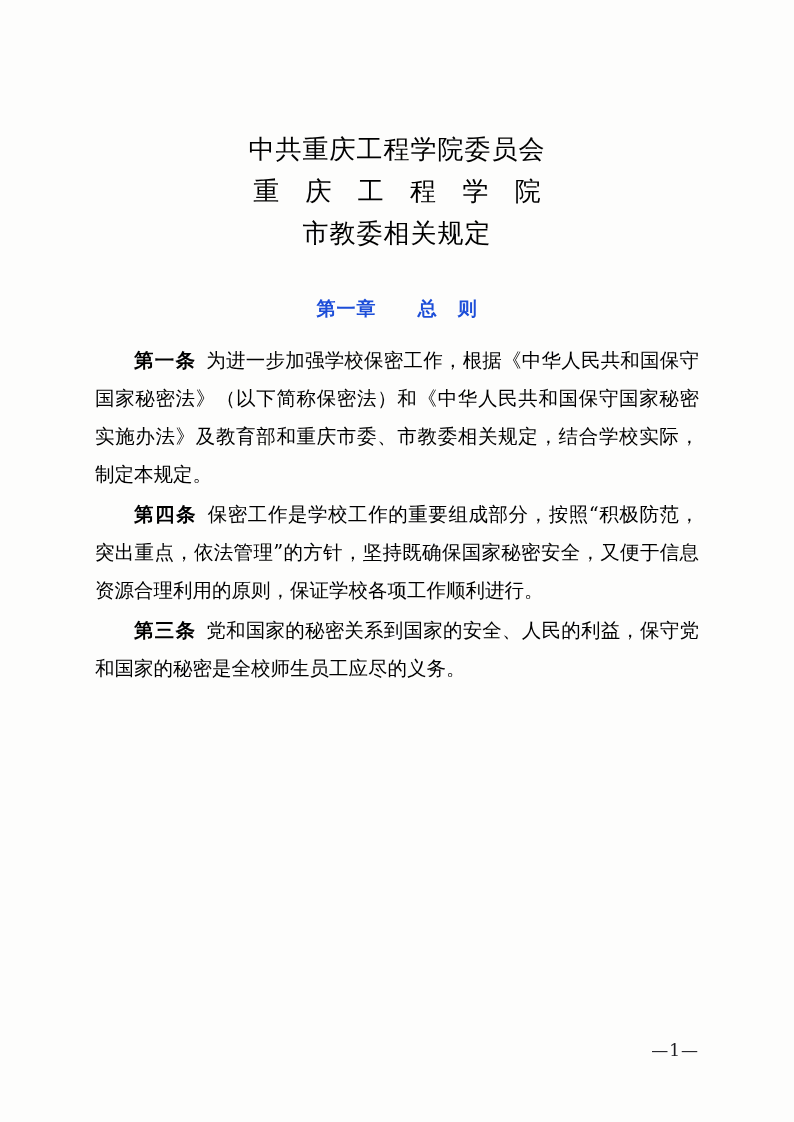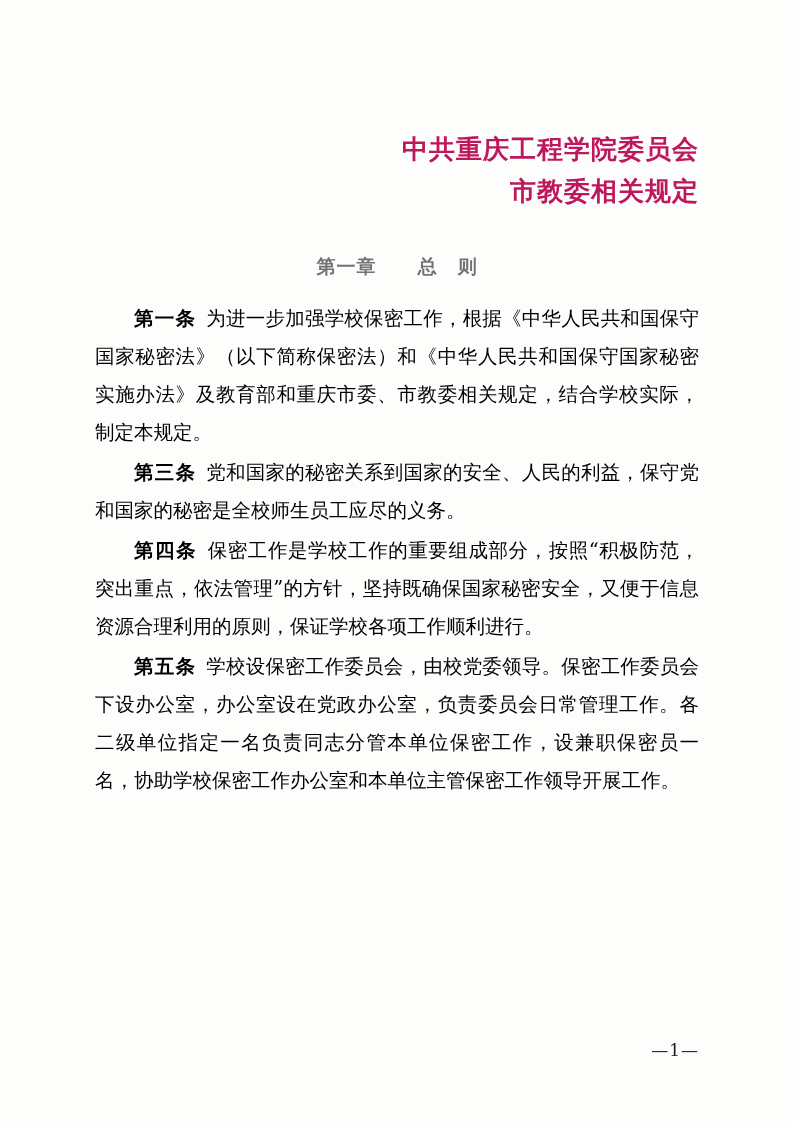--- a/index.html
+++ b/index.html
@@ -24,37 +24,36 @@
     box-sizing: border-box;
     padding: 120px 95px 60px 95px;
   }
   .title-block {
     text-align: center;
     margin-top: 8px;
     margin-bottom: 42px;
   }
   .title-line {
     font-size: 26px;
-    font-weight: bold;
+    font-weight: normal;
     letter-spacing: 1px;
     line-height: 1.62;
-    color: #be185d;
-    text-align: right;
+    color: #000000;
   }
   .title-line.spaced {
     letter-spacing: 9px;
     text-indent: 9px;
   }
   .chapter-heading {
     text-align: center;
     font-size: 19px;
     font-weight: bold;
     letter-spacing: 1px;
     margin: 10px 0 20px 0;
-    color: #737373;
+    color: #1d4ed8;
   }
   .chapter-heading .gap {
     display: inline-block;
     width: 26px;
   }
   .para {
     font-size: 19.5px;
     line-height: 1.95;
     text-align: justify;
     text-justify: inter-ideograph;
@@ -80,41 +79,39 @@
     color: #1b1b20;
   }
 </style>
 </head>
 <body>
 
 <div class="page">
 
   <div class="title-block">
     <div class="title-line">中共重庆工程学院委员会</div>
+    <div class="title-line spaced">重 庆 工 程 学 院</div>
     <div class="title-line">市教委相关规定</div>
   </div>
 
   <div class="chapter-heading">
     <span>第一章</span>
     <span class="gap"></span>
     <span>总　则</span>
   </div>
 
   <p class="para">
     <span class="art">第一条</span><span>为进一步加强学校保密工作，根据《中华人民共和国保守国家秘密法》（以下简称保密法）和《中华人民共和国保守国家秘密实施办法》及教育部和重庆市委、市教委相关规定，结合学校实际，制定本规定。</span>
   </p>
 
 
   <p class="para">
-    <span class="art">第三条</span><span>党和国家的秘密关系到国家的安全、人民的利益，保守党和国家的秘密是全校师生员工应尽的义务。</span>
-  </p>
-
-  <p class="para">
     <span class="art">第四条</span><span>保密工作是学校工作的重要组成部分，按照“积极防范，突出重点，依法管理”的方针，坚持既确保国家秘密安全，又便于信息资源合理利用的原则，保证学校各项工作顺利进行。</span>
   </p>
 
   <p class="para">
-    <span class="art">第五条</span><span>学校设保密工作委员会，由校党委领导。保密工作委员会下设办公室，办公室设在党政办公室，负责委员会日常管理工作。各二级单位指定一名负责同志分管本单位保密工作，设兼职保密员一名，协助学校保密工作办公室和本单位主管保密工作领导开展工作。</span>
+    <span class="art">第三条</span><span>党和国家的秘密关系到国家的安全、人民的利益，保守党和国家的秘密是全校师生员工应尽的义务。</span>
   </p>
+
 
   <div class="footer">—1—</div>
 
 </div>
 
 </body></html>

